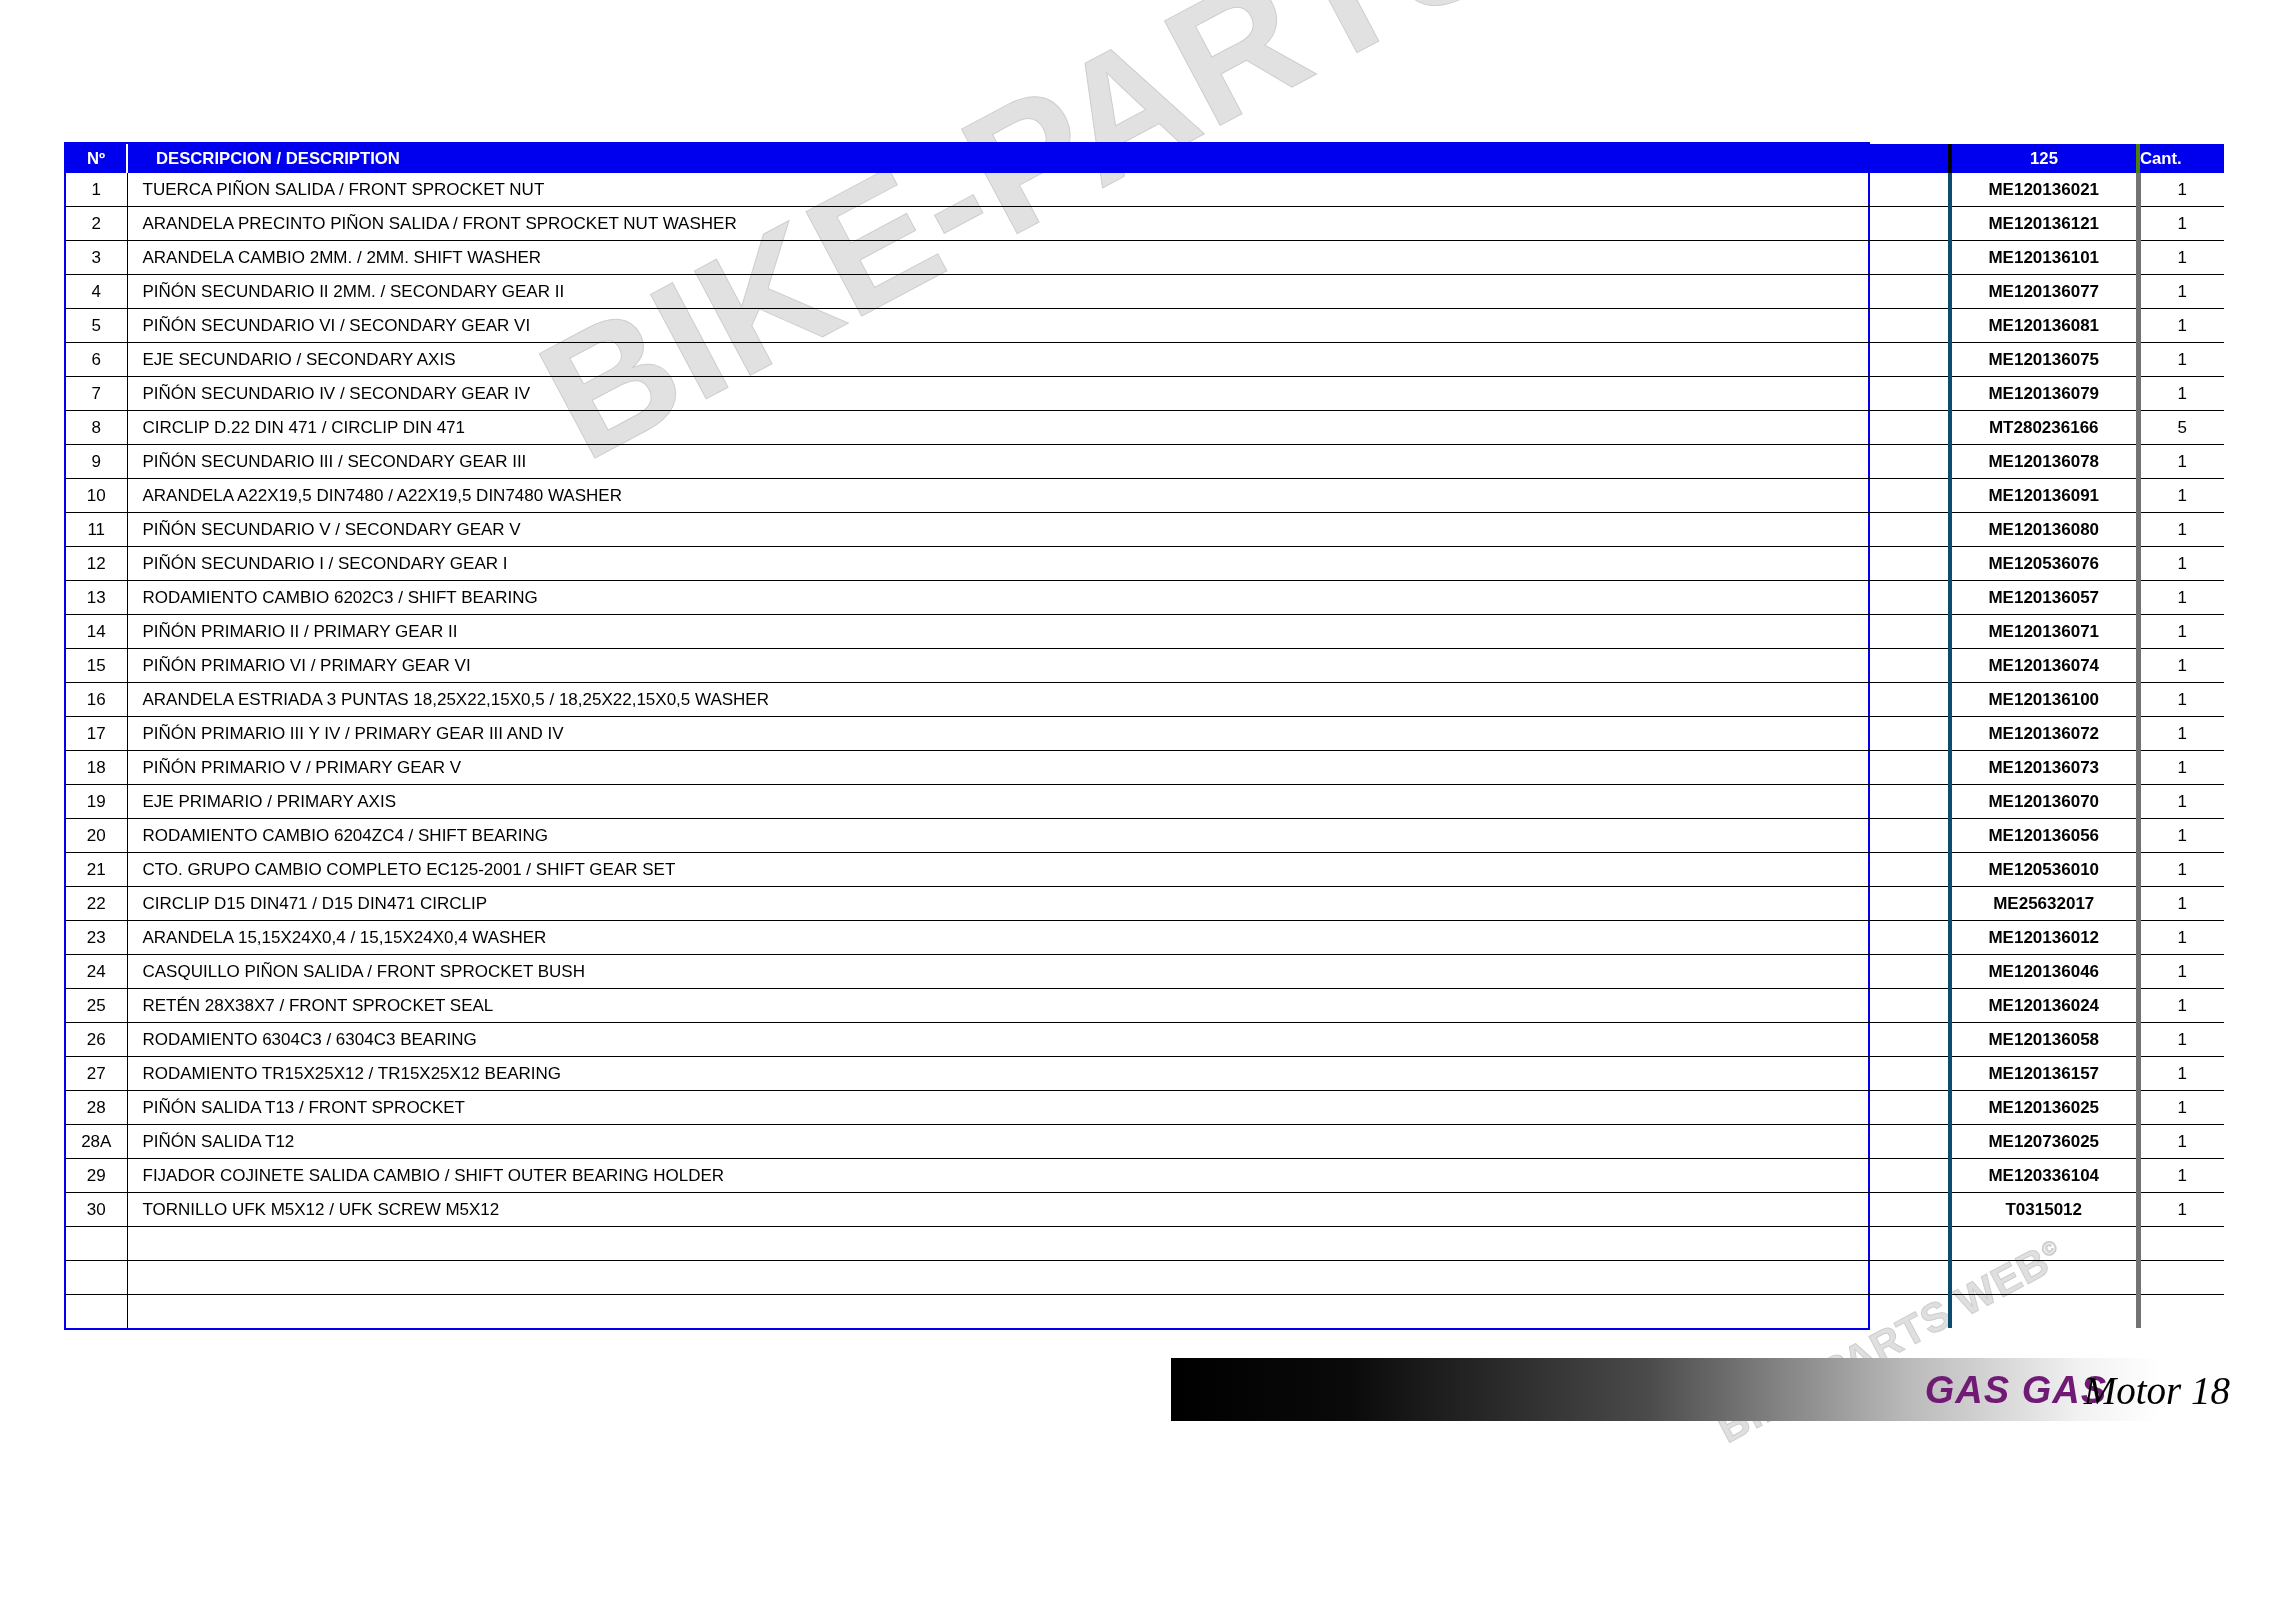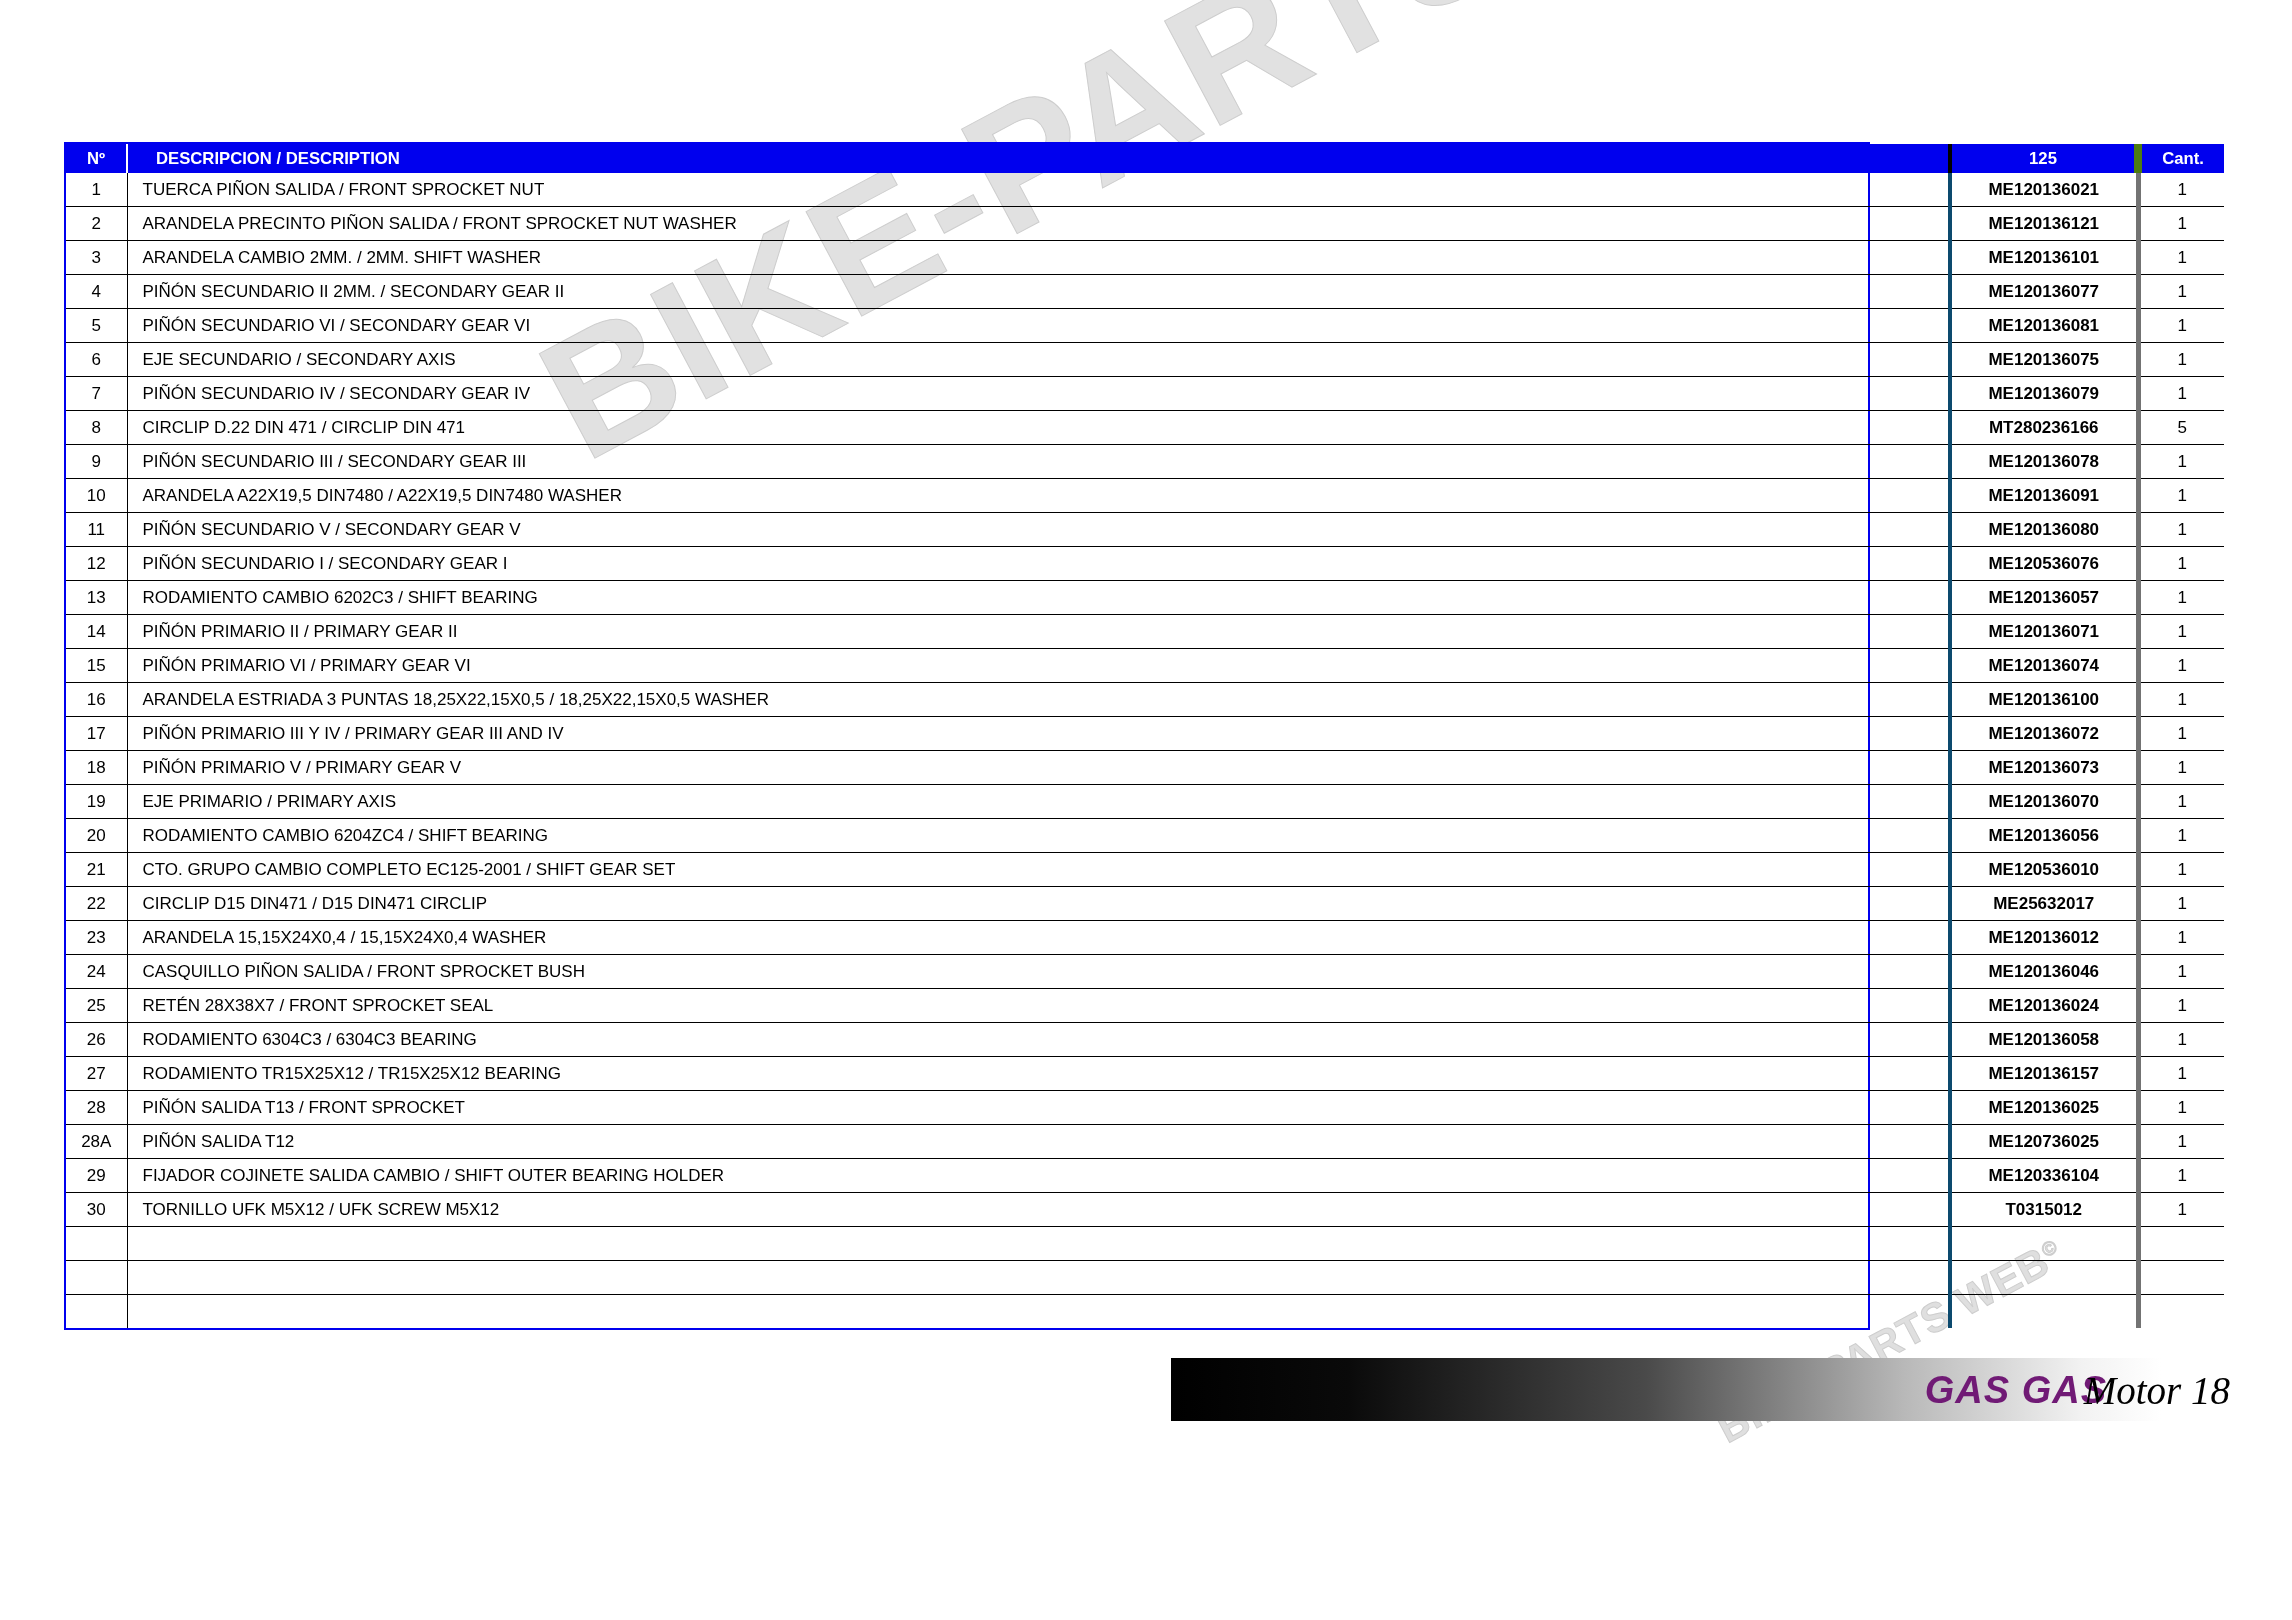--- a/index.html
+++ b/index.html
@@ -83,22 +83,22 @@
   thead th.h-desc {
     text-align: left;
     padding-left: 28px;
     border-left: 2px solid #ffffff;
   }
   thead th.h-ref {
     text-align: center;
     border-left: 4px solid #000000;
   }
   thead th.h-qty {
-    text-align: center;
-    border-left: 8px solid #4d7c0f;
+    text-align: left;
+    border-left: 4px solid #4d7c0f;
   }
 
   tbody td {
     height: 33px;
     font-size: 17px;
     color: #000000;
     border-bottom: 1px solid #000000;
     padding: 0;
     vertical-align: middle;
     background: transparent;

